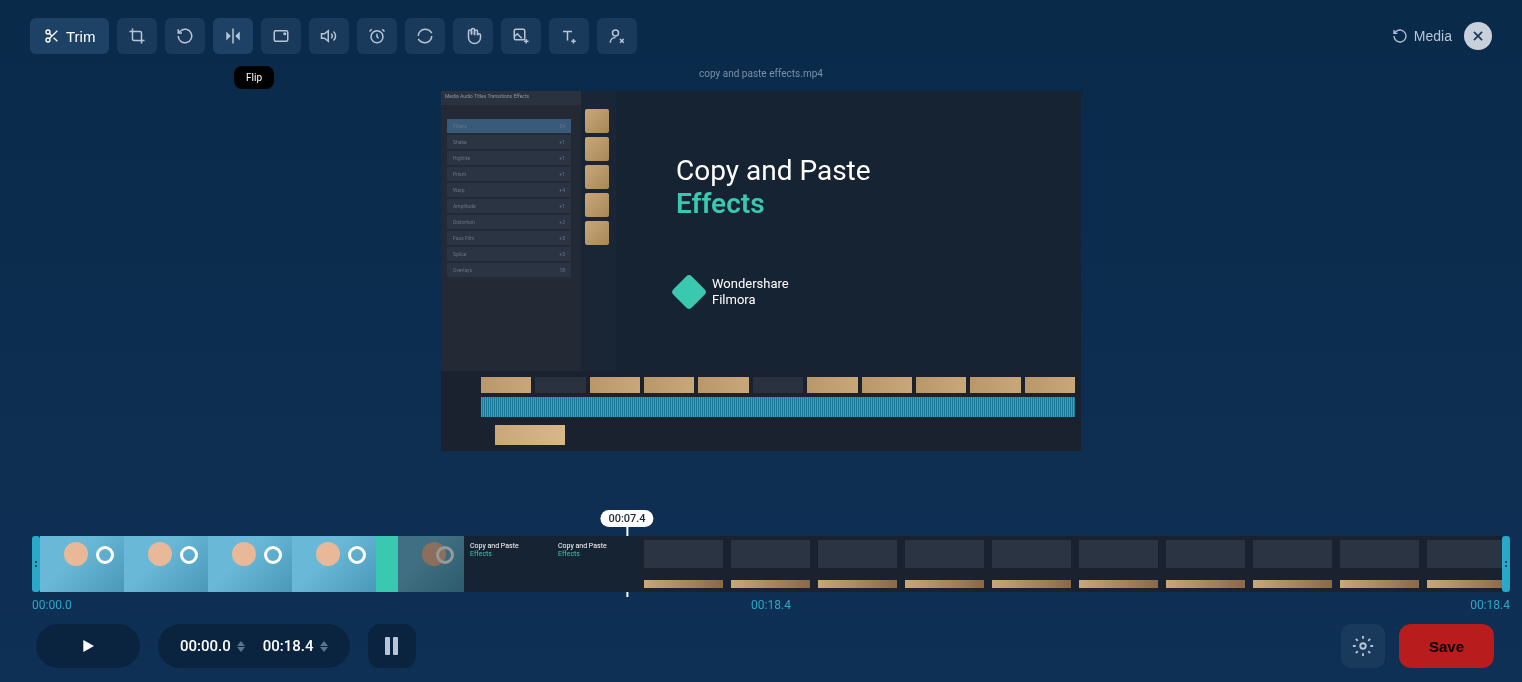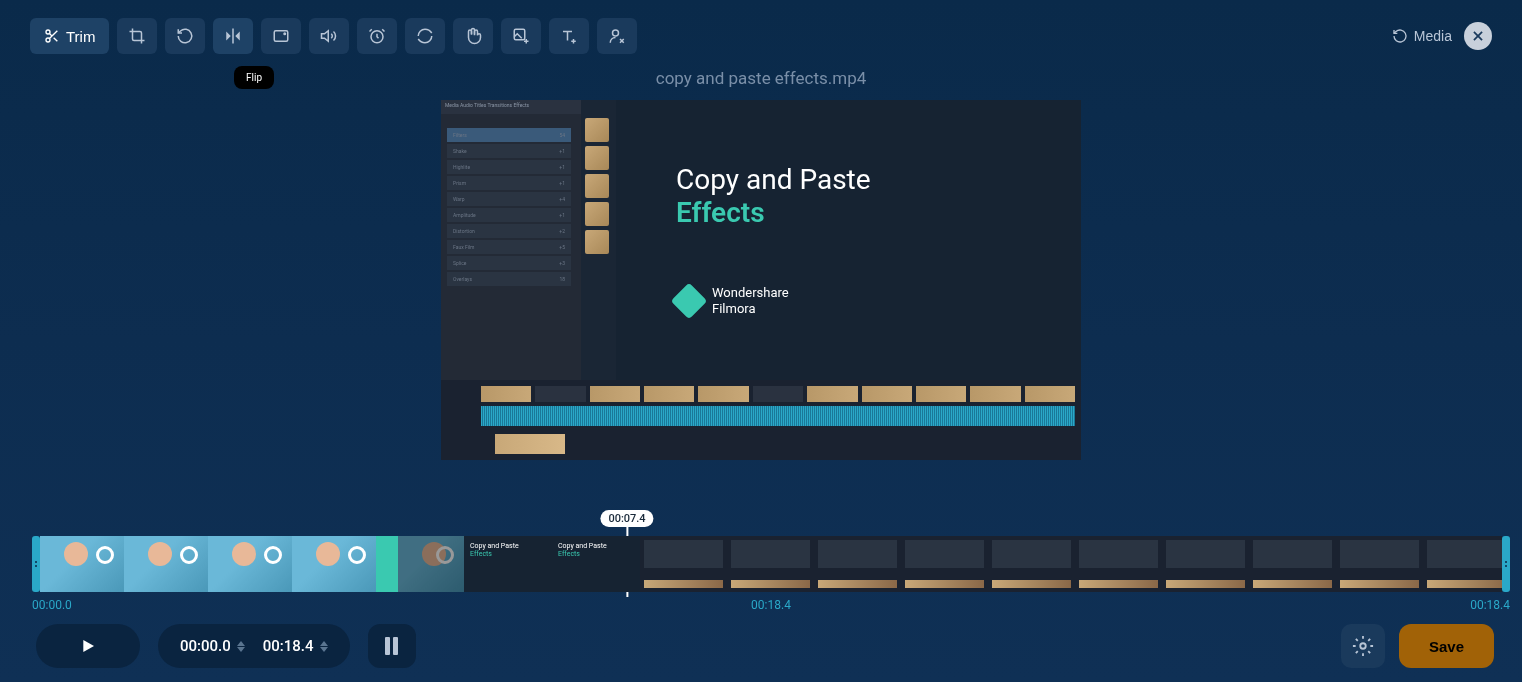--- a/index.html
+++ b/index.html
@@ -80,21 +80,21 @@
   color: #fff;
   font-size: 10px;
   padding: 6px 12px;
   border-radius: 8px;
 }
 
 
 .filename {
   text-align: center;
   color: #7a8fa8;
-  font-size: 17px;
+  font-size: 10px;
   margin-top: -4px;
 }
 
 
 .preview-wrap {
   display: flex;
   justify-content: center;
   margin-top: 12px;
 }
 .preview {
@@ -371,21 +371,21 @@
   border: none;
   border-radius: 10px;
   display: flex;
   align-items: center;
   justify-content: center;
   cursor: pointer;
 }
 .save-btn {
   height: 44px;
   padding: 10px 30px;
-  background: #a16207;
+  background: #b91c1c;
   border: none;
   border-radius: 12px;
   color: #000;
   font-size: 15px;
   font-weight: 600;
   cursor: pointer;
 }
 
 svg { display: block; }
 </style>

